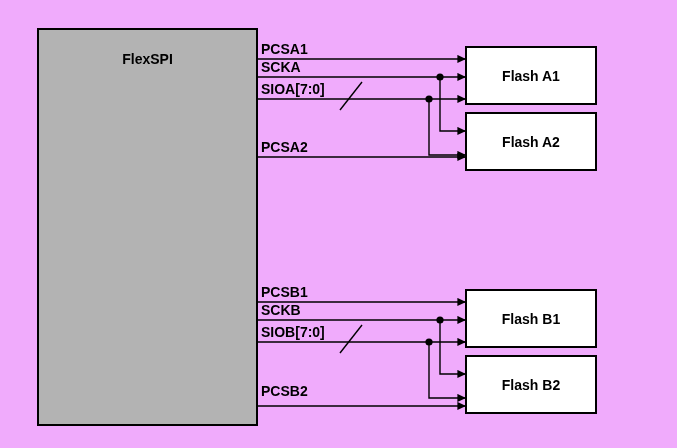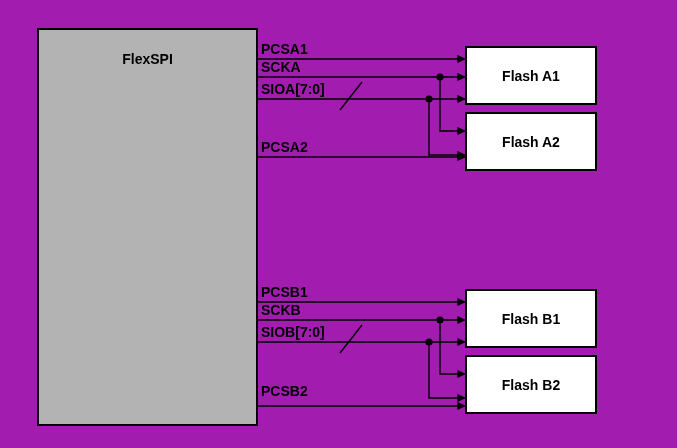--- a/index.html
+++ b/index.html
@@ -7,21 +7,21 @@
     padding: 0;
     background: #ffffff;
   }
   body {
     font-family: "Liberation Sans", sans-serif;
   }
   #diagram-root {
     position: relative;
     width: 677px;
     height: 448px;
-    background: #a21caf;
+    background: #f0abfc;
     overflow: hidden;
   }
   #diagram-svg {
     position: absolute;
     top: 0;
     left: 0;
     width: 677px;
     height: 448px;
   }
   .block-label {

